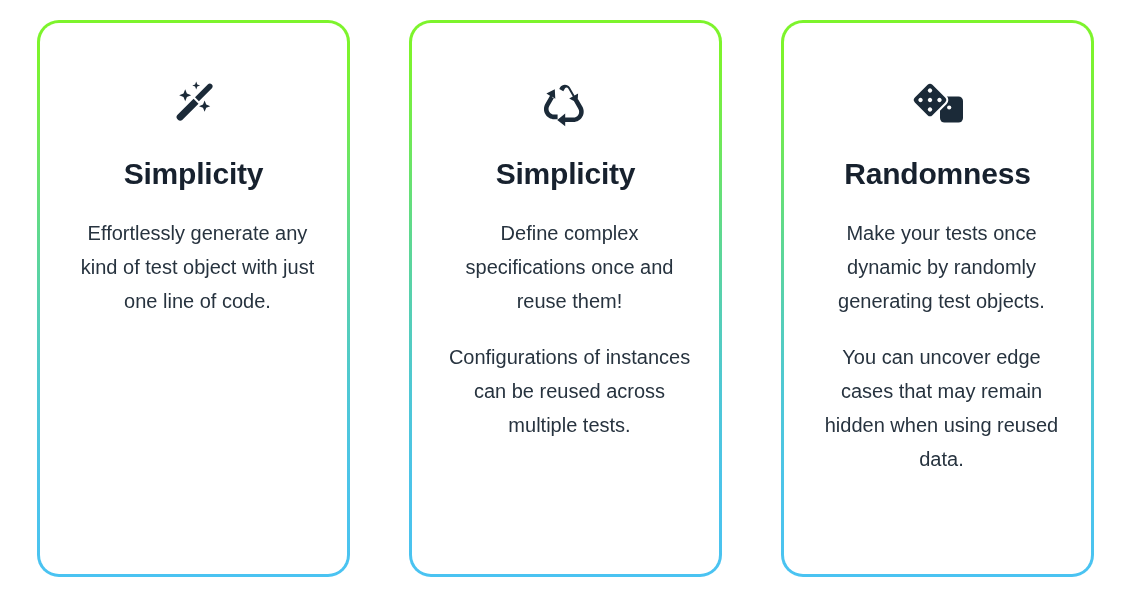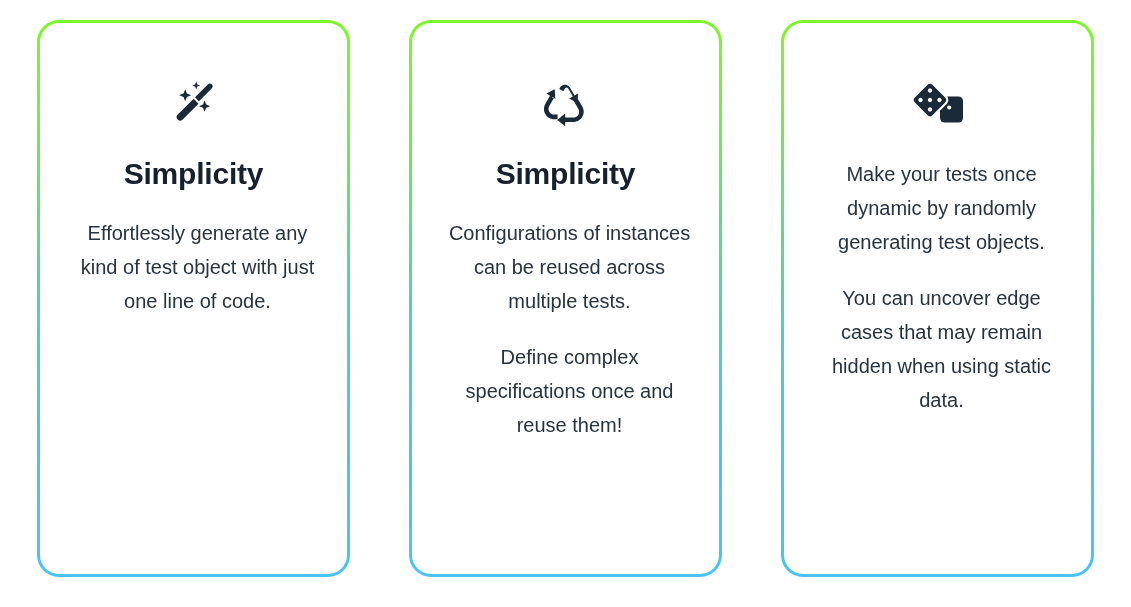--- a/index.html
+++ b/index.html
@@ -131,22 +131,22 @@
             <path d="M20.0 10.6c2.2-3.8 7.7-3.8 9.9 0l4.6 8.0 3.6-2.0-0.6 9.4-8.3-4.5 3.6-2.0-4.6-8.0c-0.7-1.3-2.6-1.3-3.3 0l-1.6 2.8-4.0-2.3 0.7-1.4z"></path>
 
             <path d="M13.9 21.0 9.3 29.0c-2.2 3.8 0.6 8.6 5.0 8.6h3.3v4.6h-3.3c-7.9 0-12.9-8.6-8.9-15.5l4.6-8.0-3.6-2.1 8.4-4.4 0.5 9.5-3.6-2.1 1.2 1.4z"></path>
 
             <path d="M37.9 22.0l4.4 7.6c4.0 6.9-1.0 15.5-8.9 15.5h-8.2v4.2l-8.0-6.4 8.0-6.4v4.0h8.2c4.4 0 7.2-4.8 5.0-8.6l-4.4-7.6 3.9-2.3z"></path>
           </g>
         </svg>
       </div>
       <div class="card-title">Simplicity</div>
       <div class="card-body">
+        <p class="card-para">Define complex specifications once and reuse them!</p>
         <p class="card-para">Configurations of instances can be reused across multiple tests.</p>
-        <p class="card-para">Define complex specifications once and reuse them!</p>
       </div>
     </div>
   </div>
 
   <div class="card">
     <div class="card-inner">
       <div class="card-icon">
         <svg width="60" height="54" viewBox="0 0 60 54" fill="none" aria-hidden="true">
 
           <g>
@@ -157,20 +157,21 @@
           <g transform="rotate(-45 22 24)">
             <rect x="8.5" y="10.5" width="27" height="27" rx="4.5" fill="#1b2a38" stroke="#ffffff" stroke-width="2.2"></rect>
             <circle cx="15.3" cy="17.3" r="2.2" fill="#ffffff"></circle>
             <circle cx="28.7" cy="17.3" r="2.2" fill="#ffffff"></circle>
             <circle cx="22.0" cy="24.0" r="2.2" fill="#ffffff"></circle>
             <circle cx="15.3" cy="30.7" r="2.2" fill="#ffffff"></circle>
             <circle cx="28.7" cy="30.7" r="2.2" fill="#ffffff"></circle>
           </g>
         </svg>
       </div>
+      <div class="card-title">Randomness</div>
       <div class="card-body">
         <p class="card-para">Make your tests once dynamic by randomly generating test objects.</p>
-        <p class="card-para">You can uncover edge cases that may remain hidden when using static data.</p>
+        <p class="card-para">You can uncover edge cases that may remain hidden when using reused data.</p>
       </div>
     </div>
   </div>
 
 </div>
 
 </body></html>

